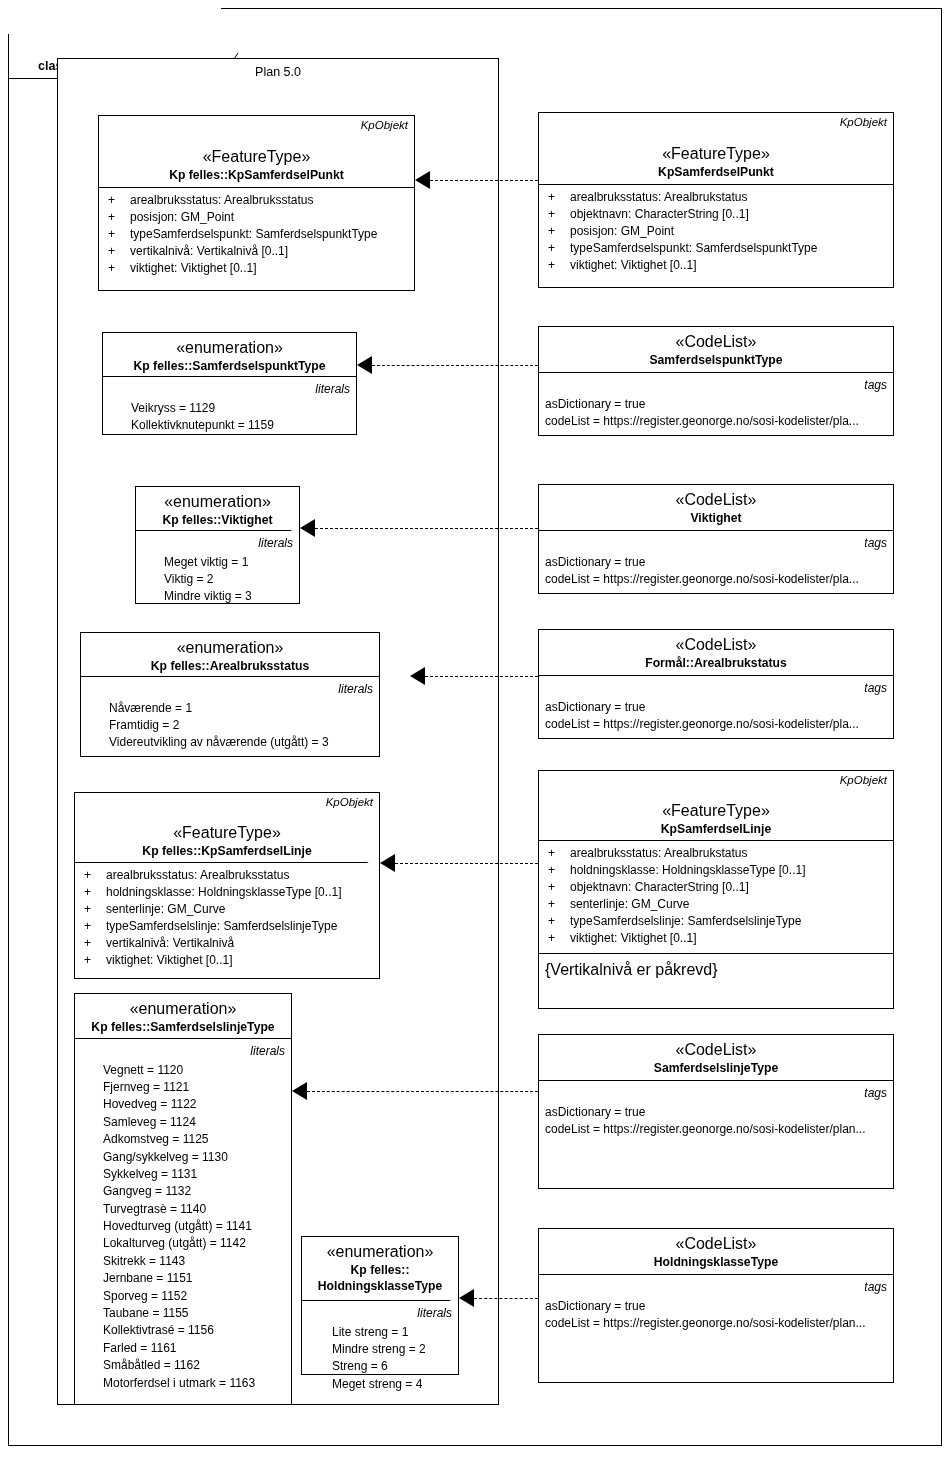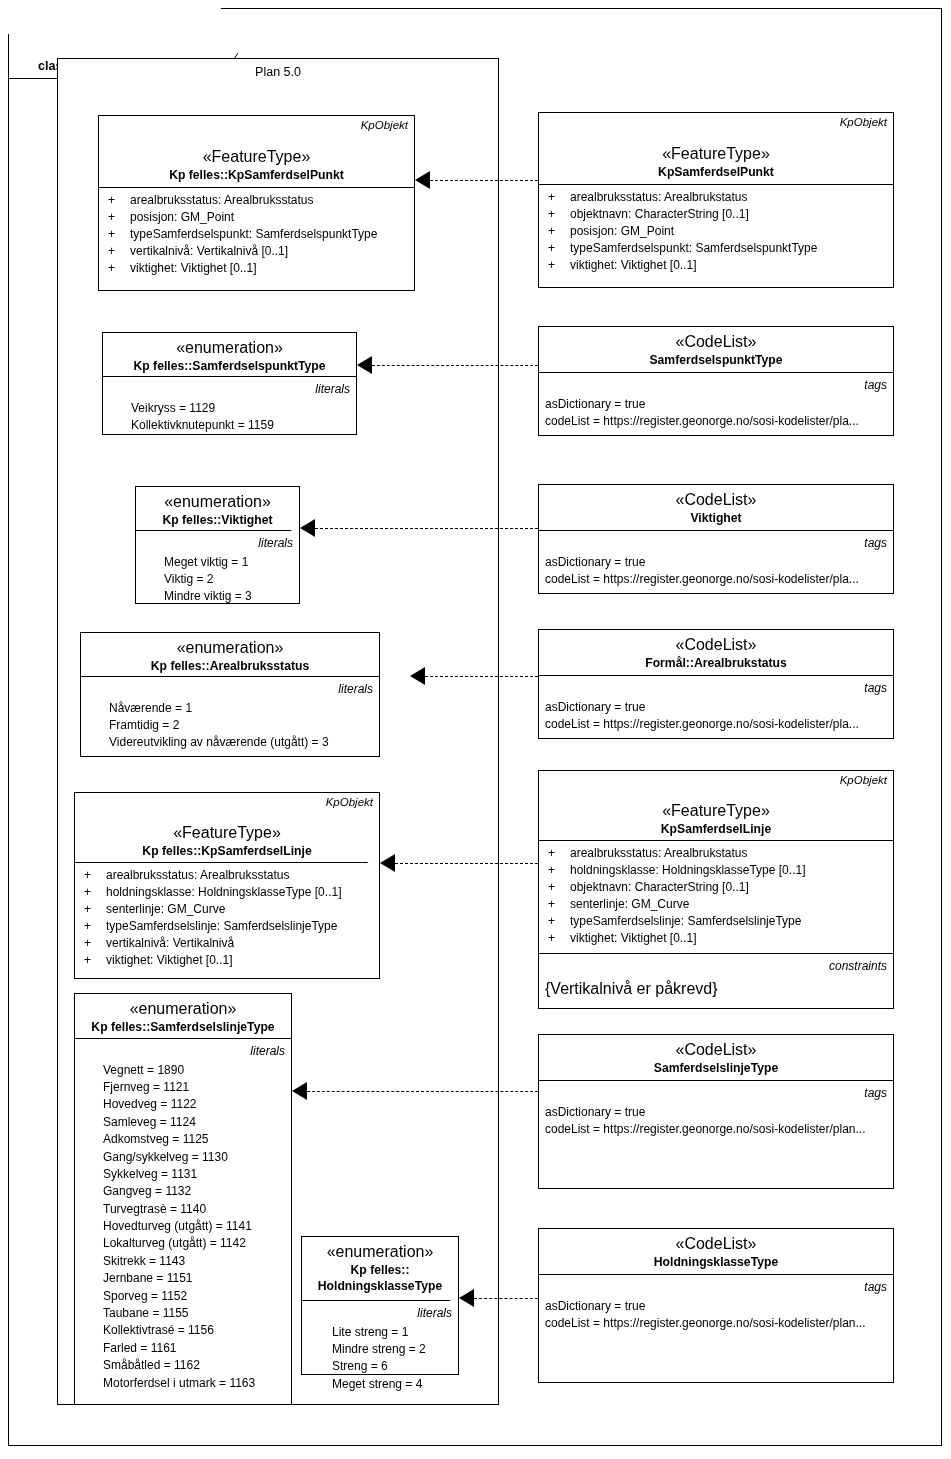--- a/index.html
+++ b/index.html
@@ -398,38 +398,37 @@
       <div class="attr">
         <span class="vis">+</span>
         <span>typeSamferdselslinje: SamferdselslinjeType</span>
       </div>
       <div class="attr">
         <span class="vis">+</span>
         <span>viktighet: Viktighet [0..1]</span>
       </div>
     </div>
     <div class="compartment last">
-      <div class="comp-title">constraints</div>
       <div class="constraintline">{Vertikalnivå er påkrevd}</div>
     </div>
   </div>
 
   <div class="connector">
     <div class="conn-tri" style="left:380px; top:854px;"></div>
     <div class="conn-line" style="left:395px; top:863px; width:143px;"></div>
   </div>
 
   <div class="uml" style="left:74px; top:973px; width:218px; height:412px;">
     <div class="hdr" style="height:45px;">
       <div class="stereo">«enumeration»</div>
       <div class="cname">Kp felles::SamferdselslinjeType</div>
     </div>
     <div class="compartment last">
       <div class="comp-title">literals</div>
-      <div class="lit">Vegnett = 1890</div>
+      <div class="lit">Vegnett = 1120</div>
       <div class="lit">Fjernveg = 1121</div>
       <div class="lit">Hovedveg = 1122</div>
       <div class="lit">Samleveg = 1124</div>
       <div class="lit">Adkomstveg = 1125</div>
       <div class="lit">Gang/sykkelveg = 1130</div>
       <div class="lit">Sykkelveg = 1131</div>
       <div class="lit">Gangveg = 1132</div>
       <div class="lit">Turvegtrasè = 1140</div>
       <div class="lit">Hovedturveg (utgått) = 1141</div>
       <div class="lit">Lokalturveg (utgått) = 1142</div>

